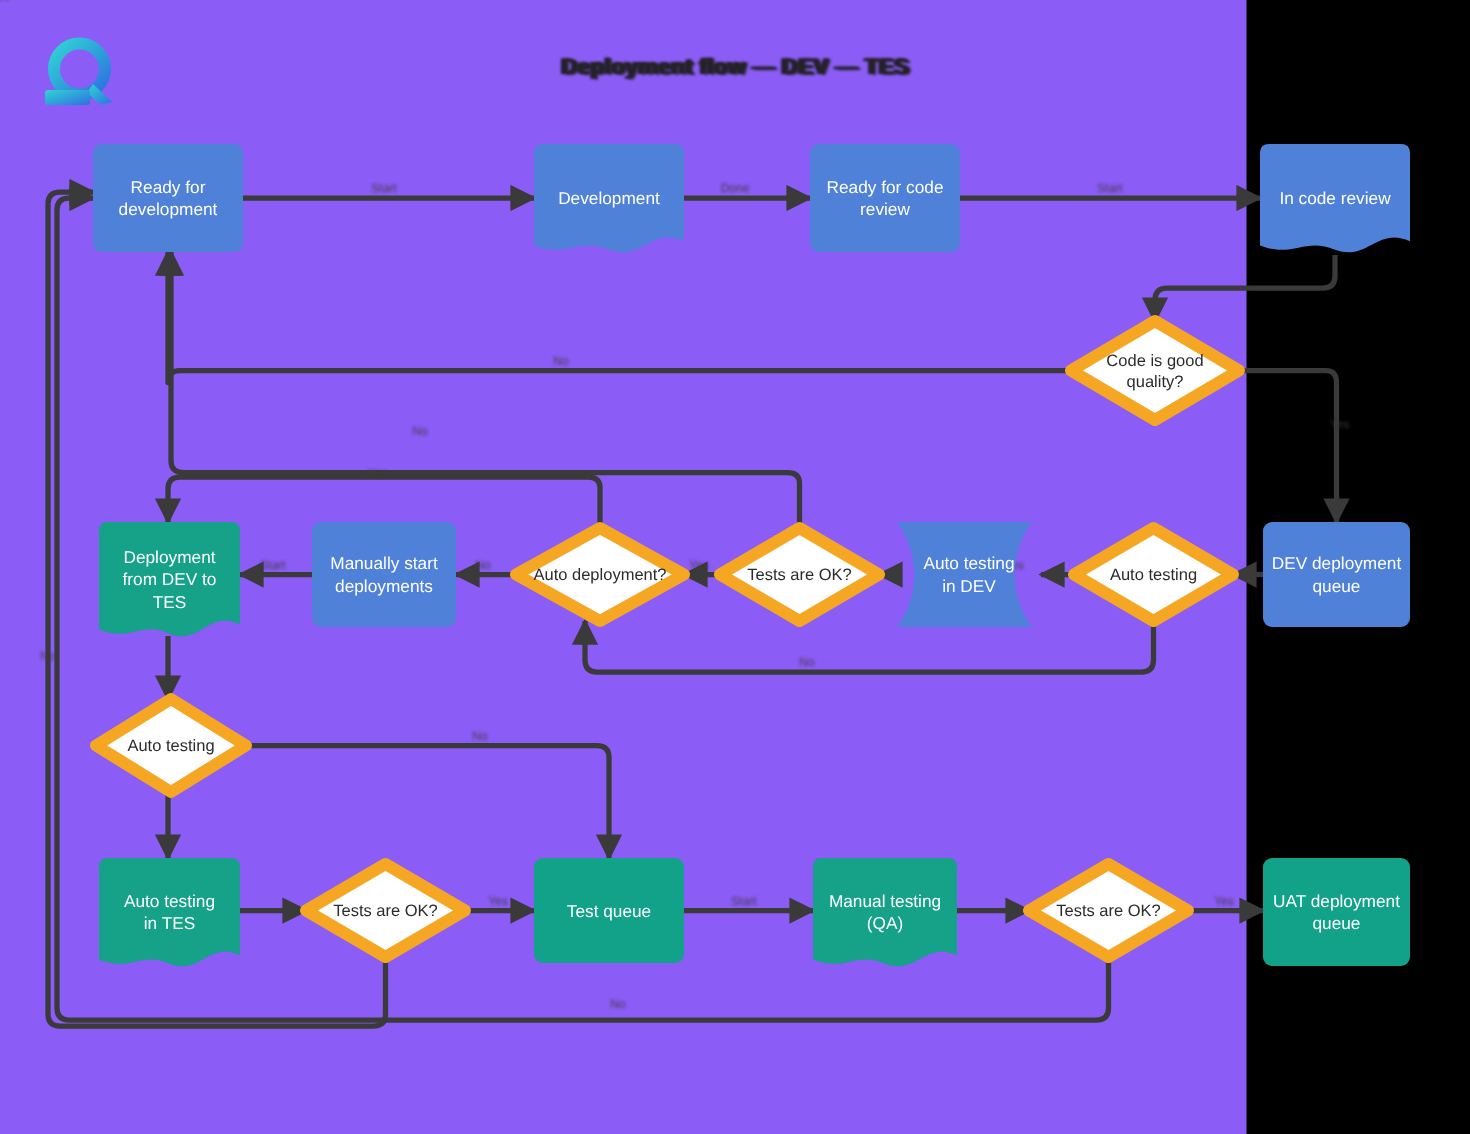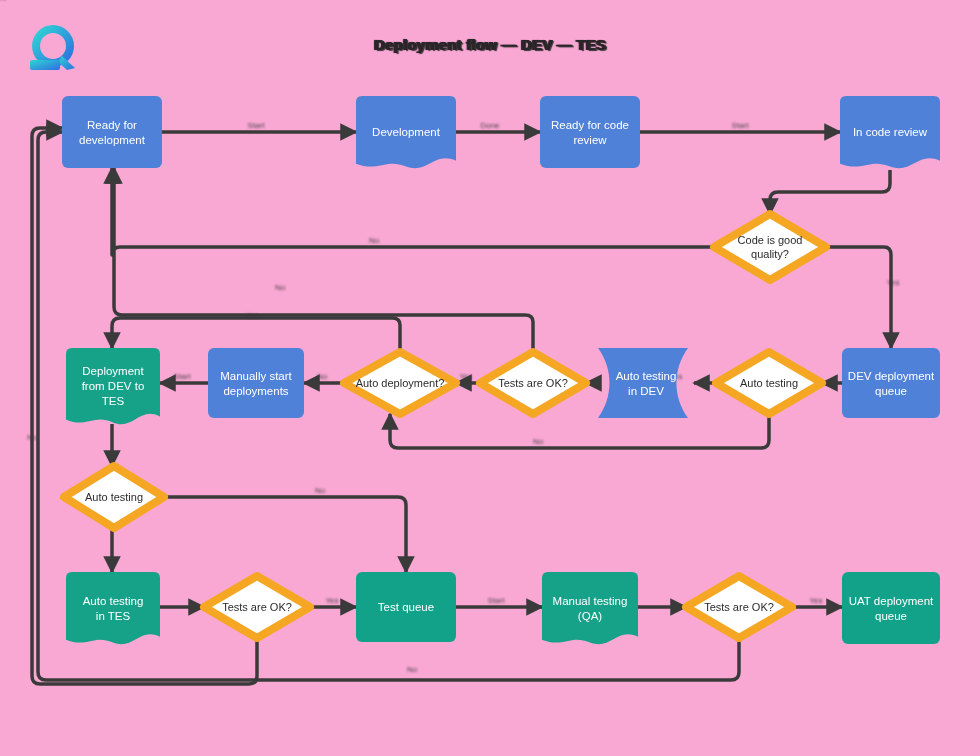--- a/index.html
+++ b/index.html
@@ -1,17 +1,17 @@
 <!DOCTYPE html>
 <html><head>
 <meta charset="utf-8">
 <style>
   html,body{margin:0;padding:0;background:#000;}
   body{width:980px;height:756px;overflow:hidden;font-family:"Liberation Sans",sans-serif;}
-  #stage{position:relative;width:980px;height:756px;background:#f9a8d4;}
+  #stage{position:relative;width:831px;height:756px;background:#8b5cf6;}
   #logo{position:absolute;left:20px;top:22px;width:72px;height:56px;}
   #title{
     position:absolute;left:0;top:36px;width:980px;text-align:center;
     color:#1f1f1f;font-size:15px;font-weight:bold;letter-spacing:.2px;
     text-shadow:1px 0 0 #1f1f1f, 2px 1px 1px #2a2a2a, -1px 0 1px #141414;
     filter:blur(.6px);opacity:.95;
   }
   svg{position:absolute;left:0;top:0;}
   .nodeLabel{font-family:"Liberation Sans",sans-serif;font-size:11.5px;fill:#ffffff;}
   .diaLabel{font-family:"Liberation Sans",sans-serif;font-size:11px;fill:#2b2b2b;}

